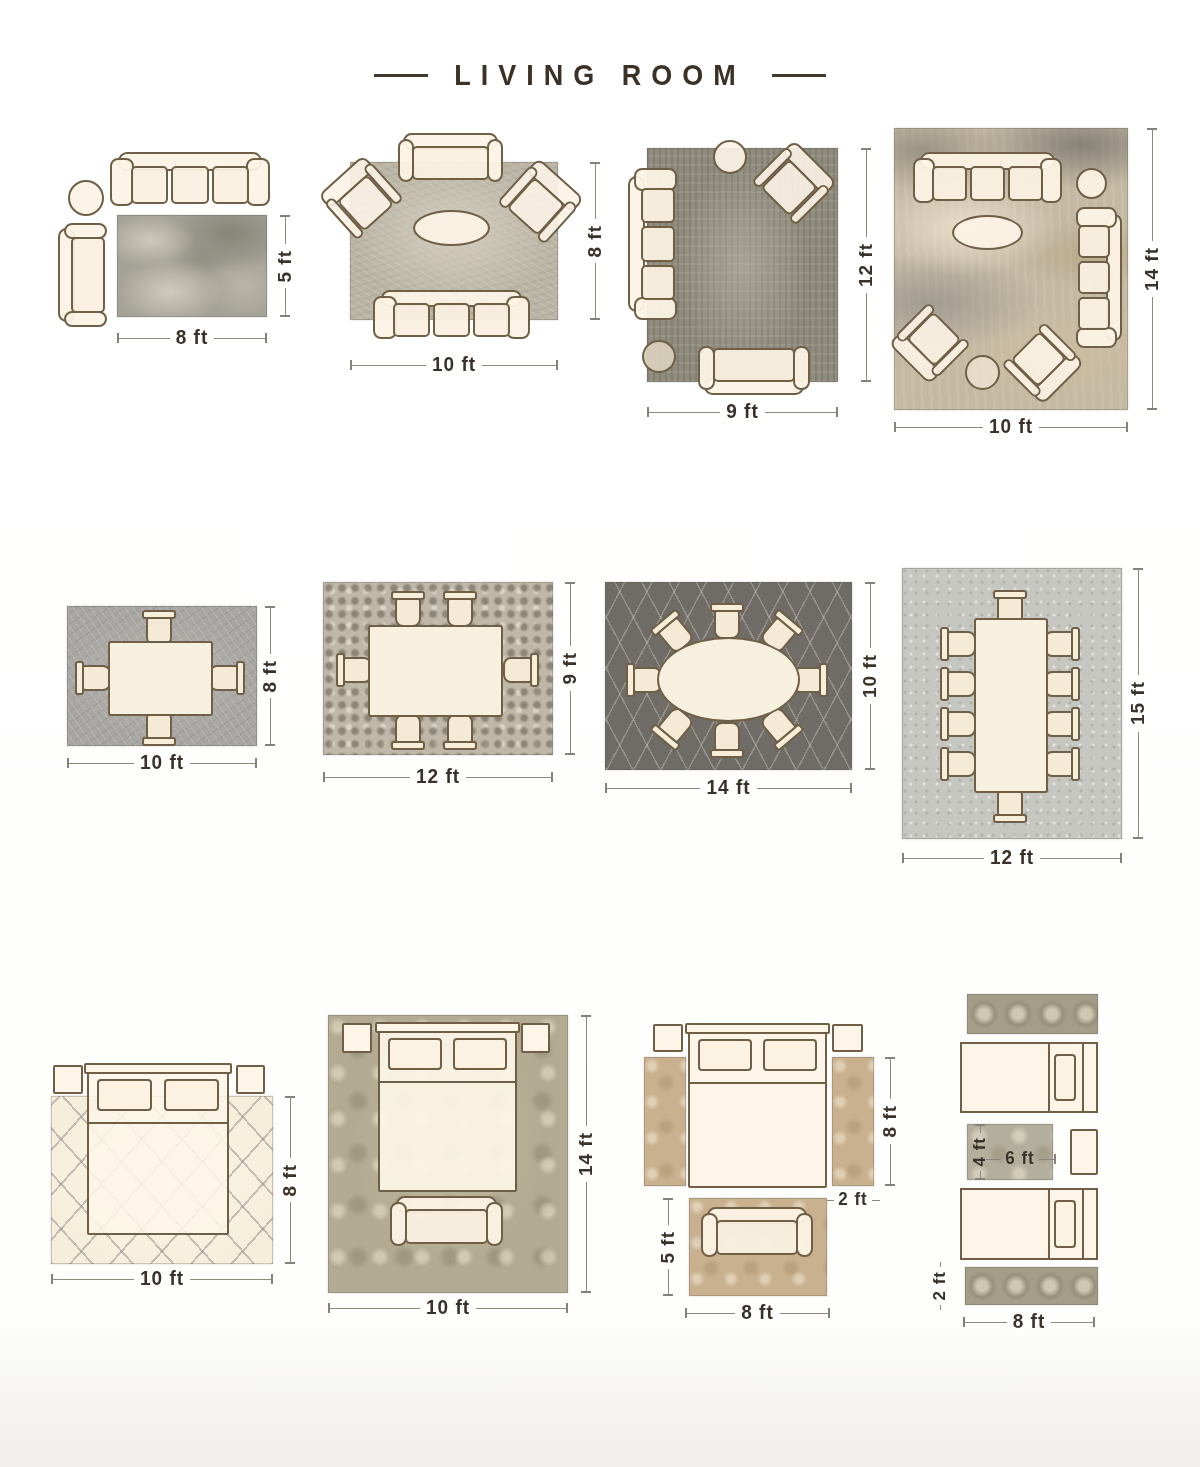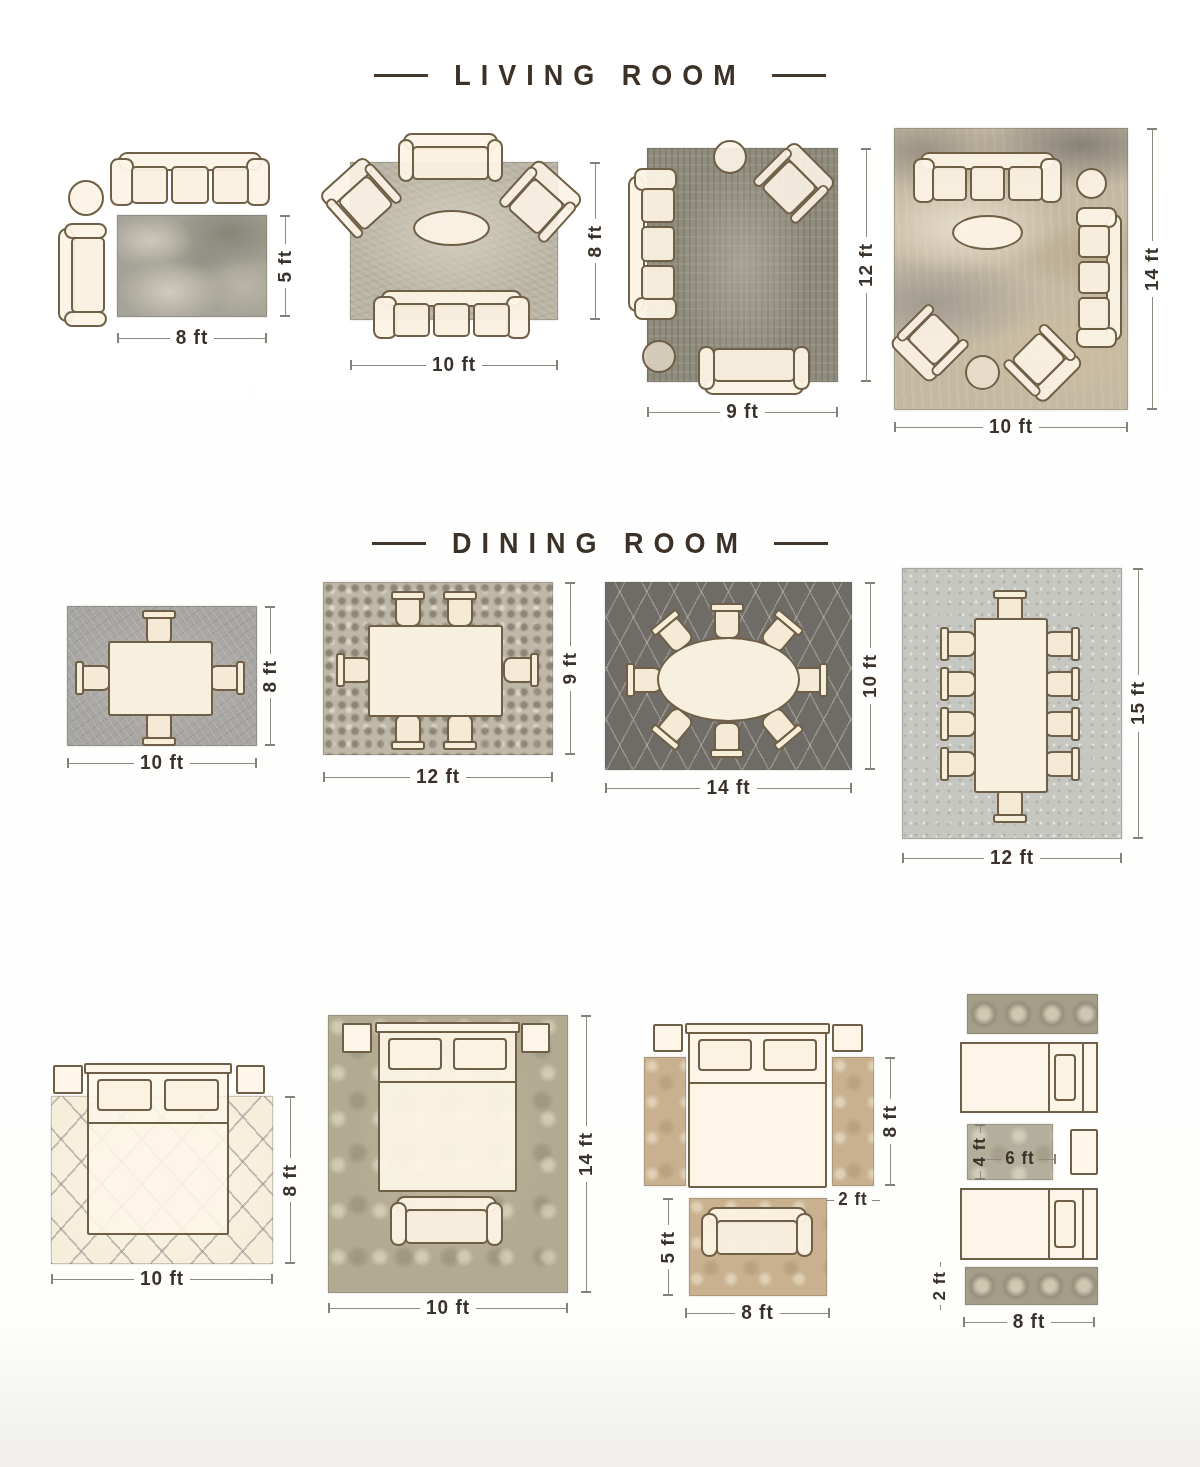--- a/index.html
+++ b/index.html
@@ -311,25 +311,20 @@
     </div>
     <div class="vdim" style="left:264px;top:18px;height:282px">
       <i></i>
         <b></b>
         <span>14 ft</span>
         <b></b>
         <i></i>
     </div>
   </div>
 
-  <div class="sec-title" style="top:528px">
-    <div class="dash"></div>
-    <div class="txt">DINING ROOM</div>
-    <div class="dash"></div>
-  </div>
 
   <div class="diagram" style="left:40px;top:580px;width:290px;height:210px">
     <div class="rug rug-dr1" style="left:27px;top:26px;width:190px;height:140px"></div>
     <div class="chair" style="left:104px;top:30px"></div>
     <div class="chair" style="left:104px;top:130px;transform:rotate(180deg)"></div>
     <div class="chair" style="left:38px;top:80px;transform:rotate(-90deg)"></div>
     <div class="chair" style="left:172px;top:80px;transform:rotate(90deg)"></div>
     <div class="dtable" style="left:68px;top:61px;width:105px;height:75px"></div>
     <div class="hdim" style="left:27px;top:175px;width:190px">
       <i></i>

